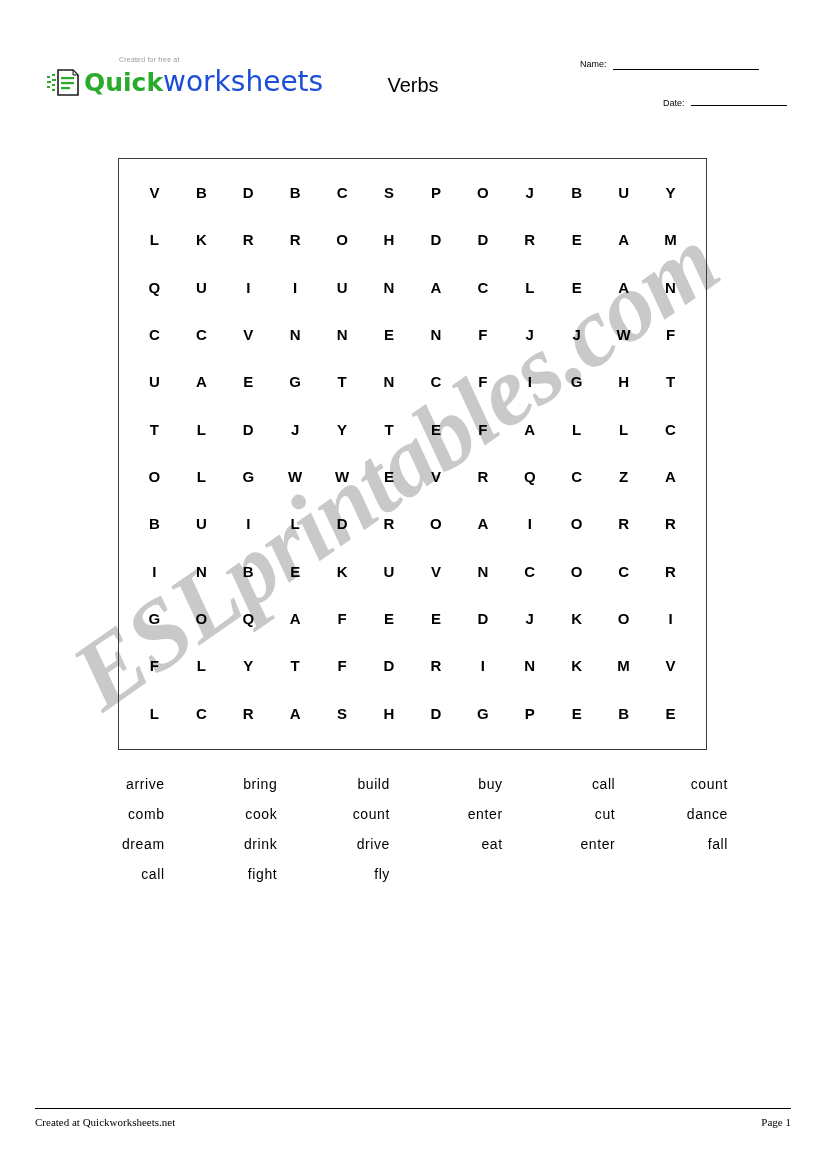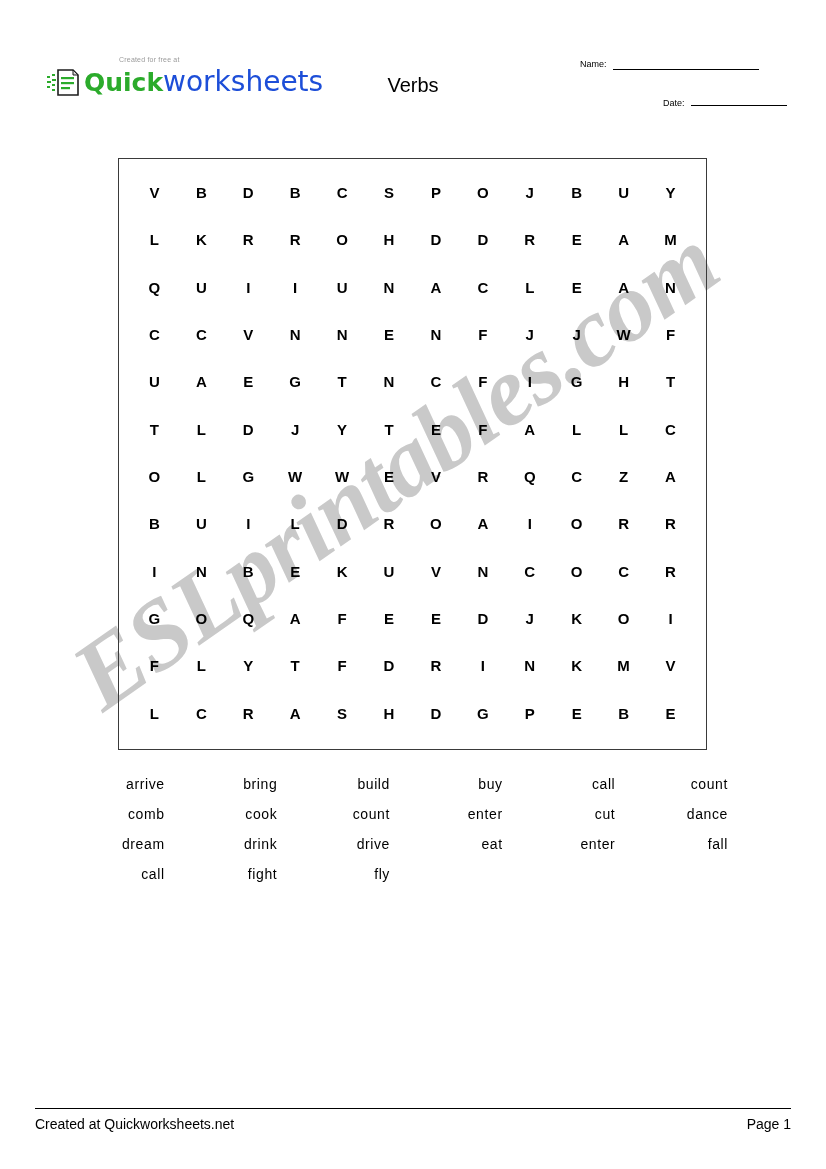--- a/index.html
+++ b/index.html
@@ -216,22 +216,22 @@
     border-top: 1px solid #000;
     height: 0;
   }
   .footer-row {
     display: flex;
     justify-content: space-between;
     align-items: baseline;
     margin-top: 7px;
   }
   .footer-left, .footer-right {
-    font-family: Liberation Sans, sans-serif;
-    font-size: 14px;
+    font-family: Liberation Serif, serif;
+    font-size: 11px;
     color: #000;
     white-space: nowrap;
   }
 </style>
 </head>
 <body>
 
 <div class="page">
 
   <div class="watermark">

